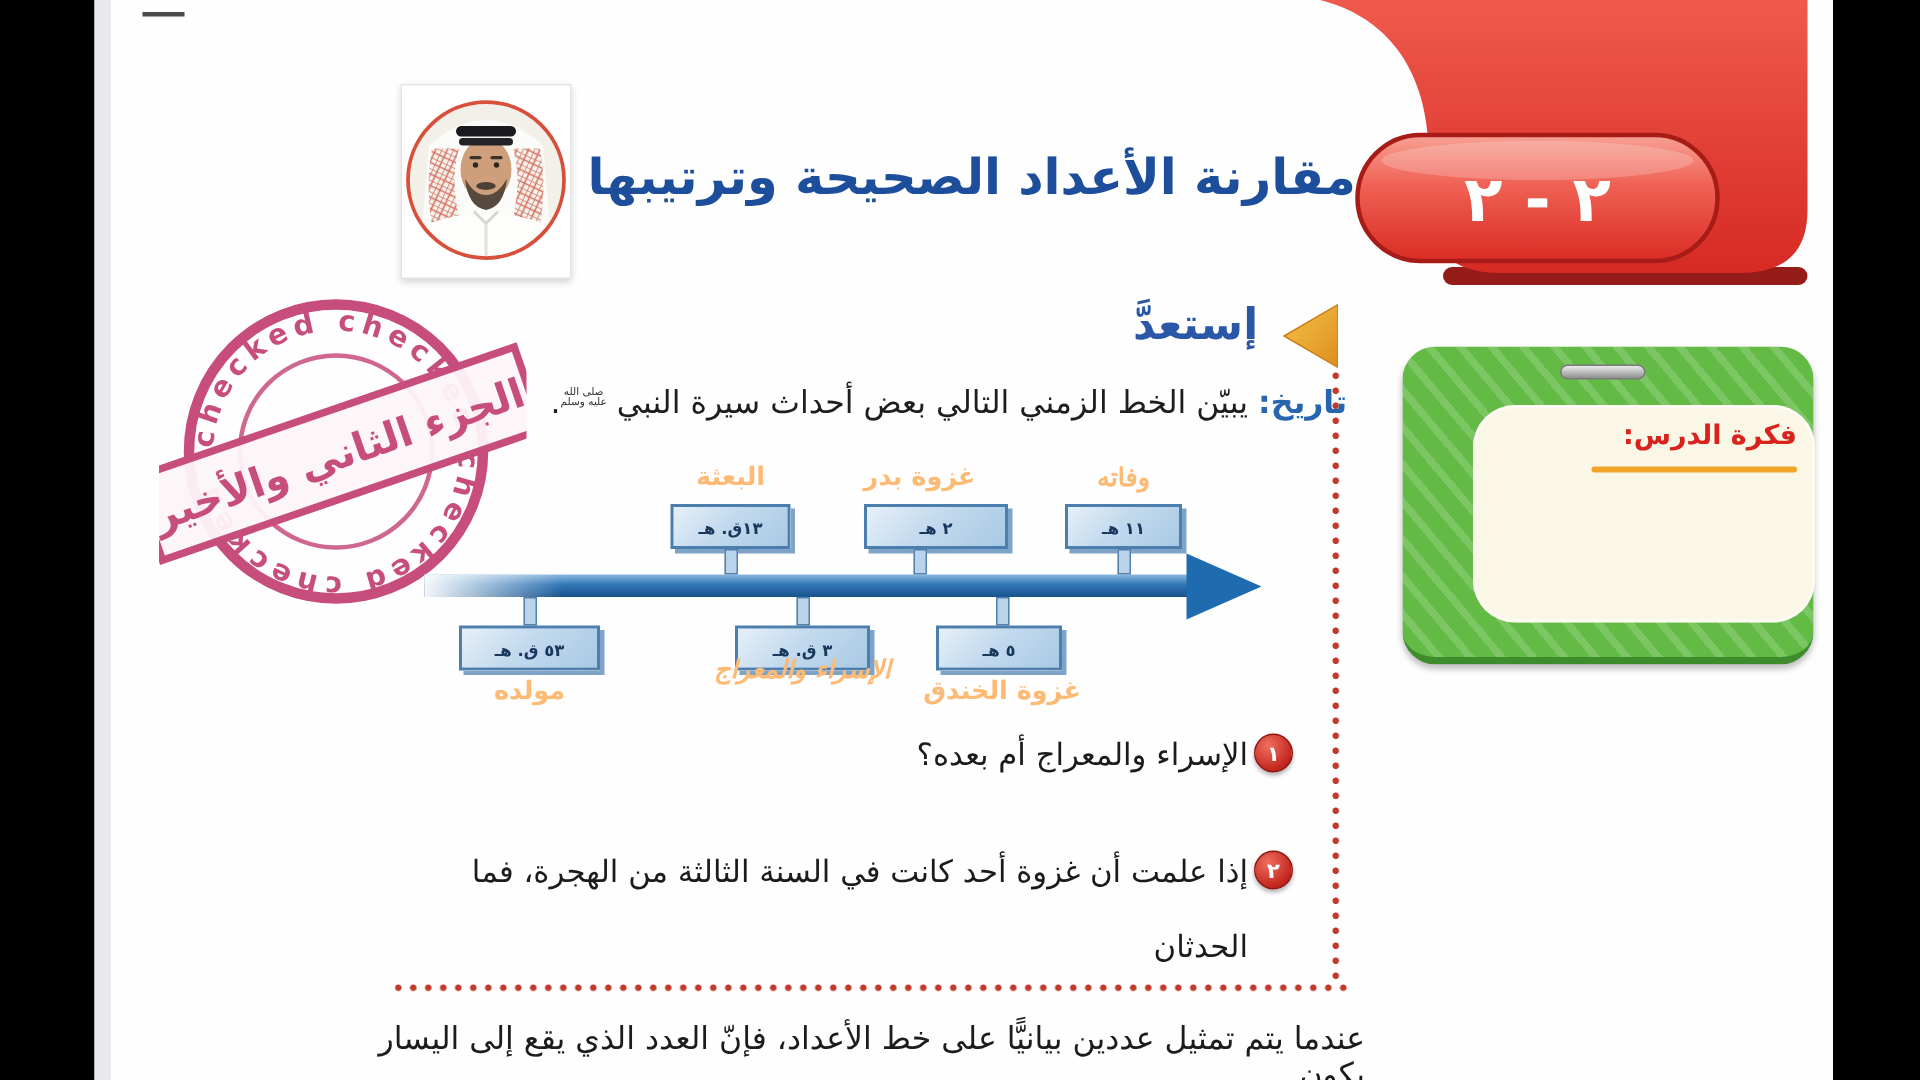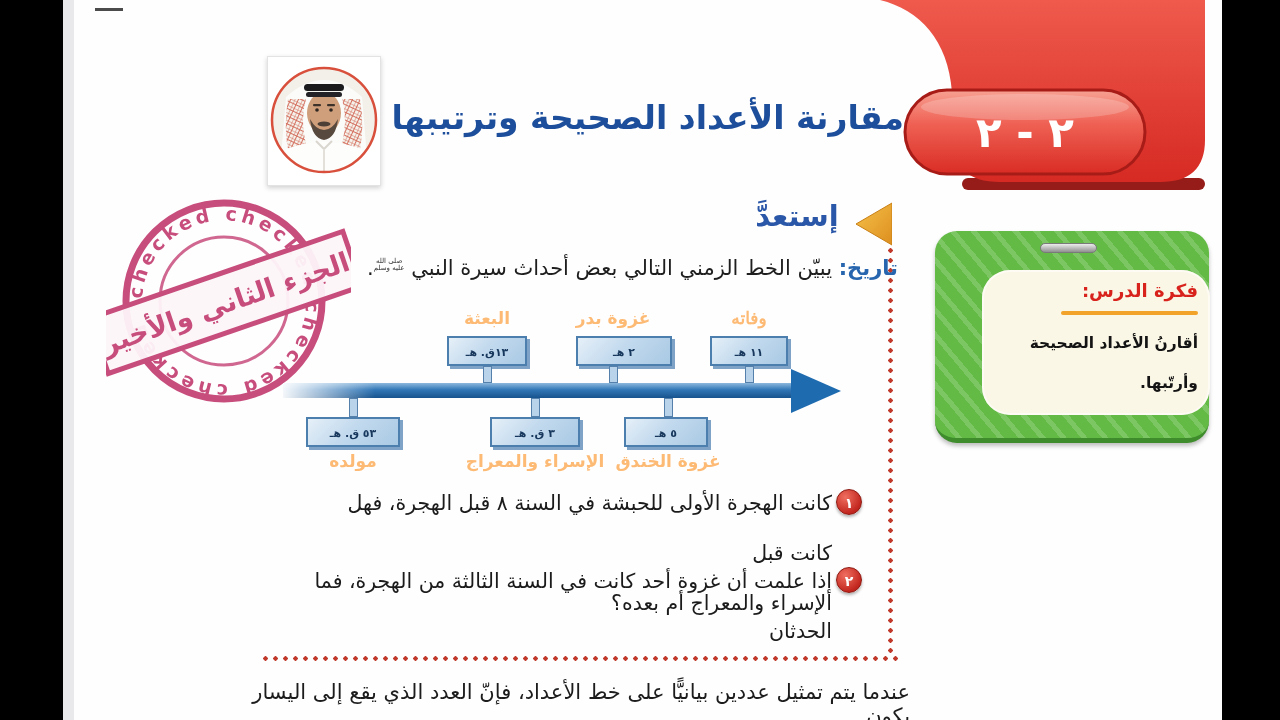--- a/index.html
+++ b/index.html
@@ -242,49 +242,44 @@
 <div class="abs tl-stem" style="left:349px;top:398px;height:19px;"></div>
 <div class="abs tl-box" style="left:306px;top:417px;width:94px;">٥٣ ق. هـ</div>
 <div class="abs tl-label" style="left:268px;top:451px;">مولده</div>
 
 <div class="abs tl-label" style="left:402px;top:308px;">البعثة</div>
 <div class="abs tl-box" style="left:447px;top:336px;width:80px;">١٣ق. هـ</div>
 <div class="abs tl-stem" style="left:483px;top:366px;height:17px;"></div>
 
 <div class="abs tl-stem" style="left:531px;top:398px;height:19px;"></div>
 <div class="abs tl-box" style="left:490px;top:417px;width:90px;">٣ ق. هـ</div>
-<div class="abs tl-label" style="left:450px;top:451px;">الإسراء والمعراج</div>
+<div class="abs tl-label" style="left:450px;top:437px;font-style:italic;">الإسراء والمعراج</div>
 
 <div class="abs tl-label" style="left:528px;top:308px;">غزوة بدر</div>
 <div class="abs tl-box" style="left:576px;top:336px;width:96px;">٢ هـ</div>
 <div class="abs tl-stem" style="left:609px;top:366px;height:17px;"></div>
 
 <div class="abs tl-stem" style="left:664px;top:398px;height:19px;"></div>
 <div class="abs tl-box" style="left:624px;top:417px;width:84px;">٥ هـ</div>
 <div class="abs tl-label" style="left:583px;top:451px;">غزوة الخندق</div>
 
 <div class="abs tl-label" style="left:664px;top:308px;font-family:Liberation Serif, serif;">وفاته</div>
 <div class="abs tl-box" style="left:710px;top:336px;width:78px;">١١ هـ</div>
 <div class="abs tl-stem" style="left:745px;top:366px;height:17px;"></div>
 
 <div class="abs q-circle" style="left:836px;top:489px;">١</div>
 <div class="abs q-text" style="top:478px;">
-  <div>كانت الهجرة الأولى للحبشة في السنة ٨ قبل الهجرة، فهل كانت قبل</div>
   <div>الإسراء والمعراج أم بعده؟</div>
 </div>
 
 <div class="abs q-circle" style="left:836px;top:567px;">٢</div>
 <div class="abs q-text" style="top:556px;">
   <div>إذا علمت أن غزوة أحد كانت في السنة الثالثة من الهجرة، فما الحدثان</div>
 </div>
 
 <div class="abs idea-box"></div>
 <div class="abs idea-clip"></div>
 <div class="abs idea-inner">
   <div class="idea-heading">فكرة الدرس:</div>
   <div class="idea-underline"></div>
-  <div class="idea-body">
-    <div>أقارنُ الأعداد الصحيحة</div>
-    <div>وأرتّبها.</div>
-  </div>
 </div>
 
 <div class="abs footer-line">عندما يتم تمثيل عددين بيانيًّا على خط الأعداد، فإنّ العدد الذي يقع إلى اليسار يكون</div>
 
 </body></html>

